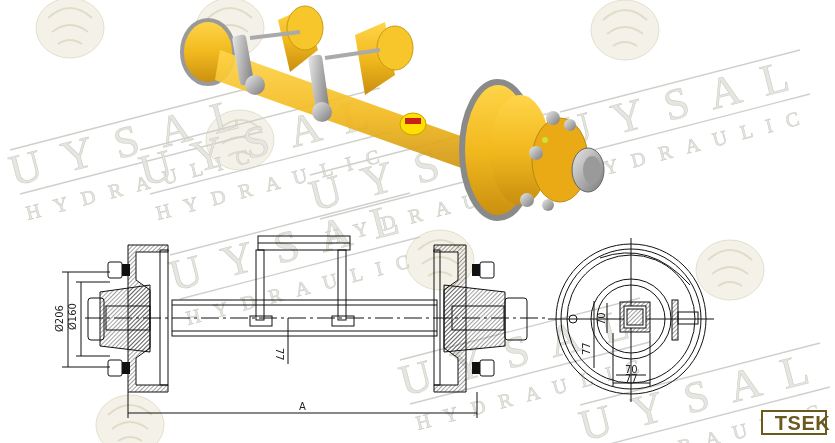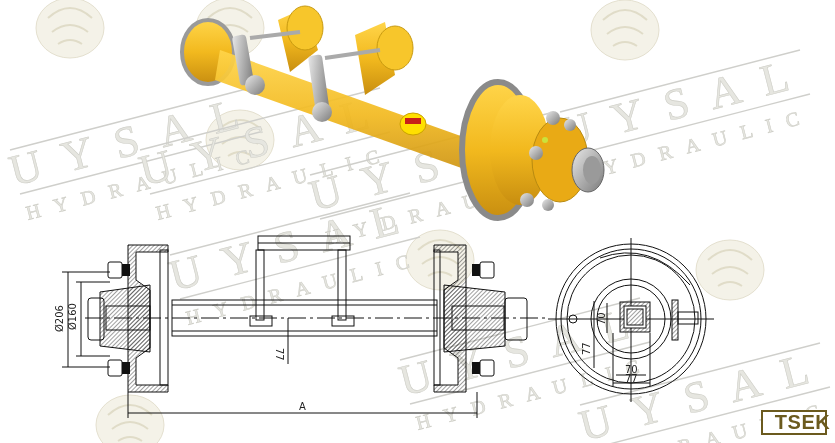--- a/index.html
+++ b/index.html
@@ -4,21 +4,21 @@
 <style>
   html,body{margin:0;padding:0;background:#fff;}
   body{width:835px;height:443px;position:relative;overflow:hidden;font-family:"Liberation Sans",sans-serif;}
   .layer{position:absolute;left:0;top:0;width:835px;height:443px;}
   .wm-text{font-family:"Liberation Serif",serif;fill:#e6e6e0;stroke:#cfcfc8;stroke-width:0.6;}
   .wm-line{stroke:#cfcfcb;stroke-width:1.4;}
   .dim{font-family:"DejaVu Sans",sans-serif;font-size:10px;fill:#222;}
   .cad{stroke:#111;fill:none;stroke-width:1;}
   .hatch{fill:url(#hatch);stroke:#111;stroke-width:1;}
   .badge{position:absolute;left:761px;top:410px;width:66px;height:25px;border:2px solid #6b5a1e;box-sizing:border-box;
-    display:flex;justify-content:center;background:#fff;padding-left:17px;}
+    display:flex;align-items:center;justify-content:center;background:#fff;padding-left:17px;}
   .badge span{font-family:"Liberation Sans",sans-serif;font-weight:bold;font-size:20px;color:#6b5a1e;letter-spacing:0.5px;line-height:1;}
 </style>
 </head>
 <body>
 
 <svg class="layer" viewBox="0 0 835 443">
   <defs>
     <g id="lion">
       <ellipse cx="0" cy="0" rx="34" ry="30" fill="#f4f2e8" stroke="#e4e0cf" stroke-width="1"></ellipse>
       <path d="M-22,-10 Q0,-30 22,-10 M-18,4 Q0,-10 18,4 M-12,16 Q0,8 12,16" stroke="#e0dcc8" fill="none" stroke-width="2"></path>

